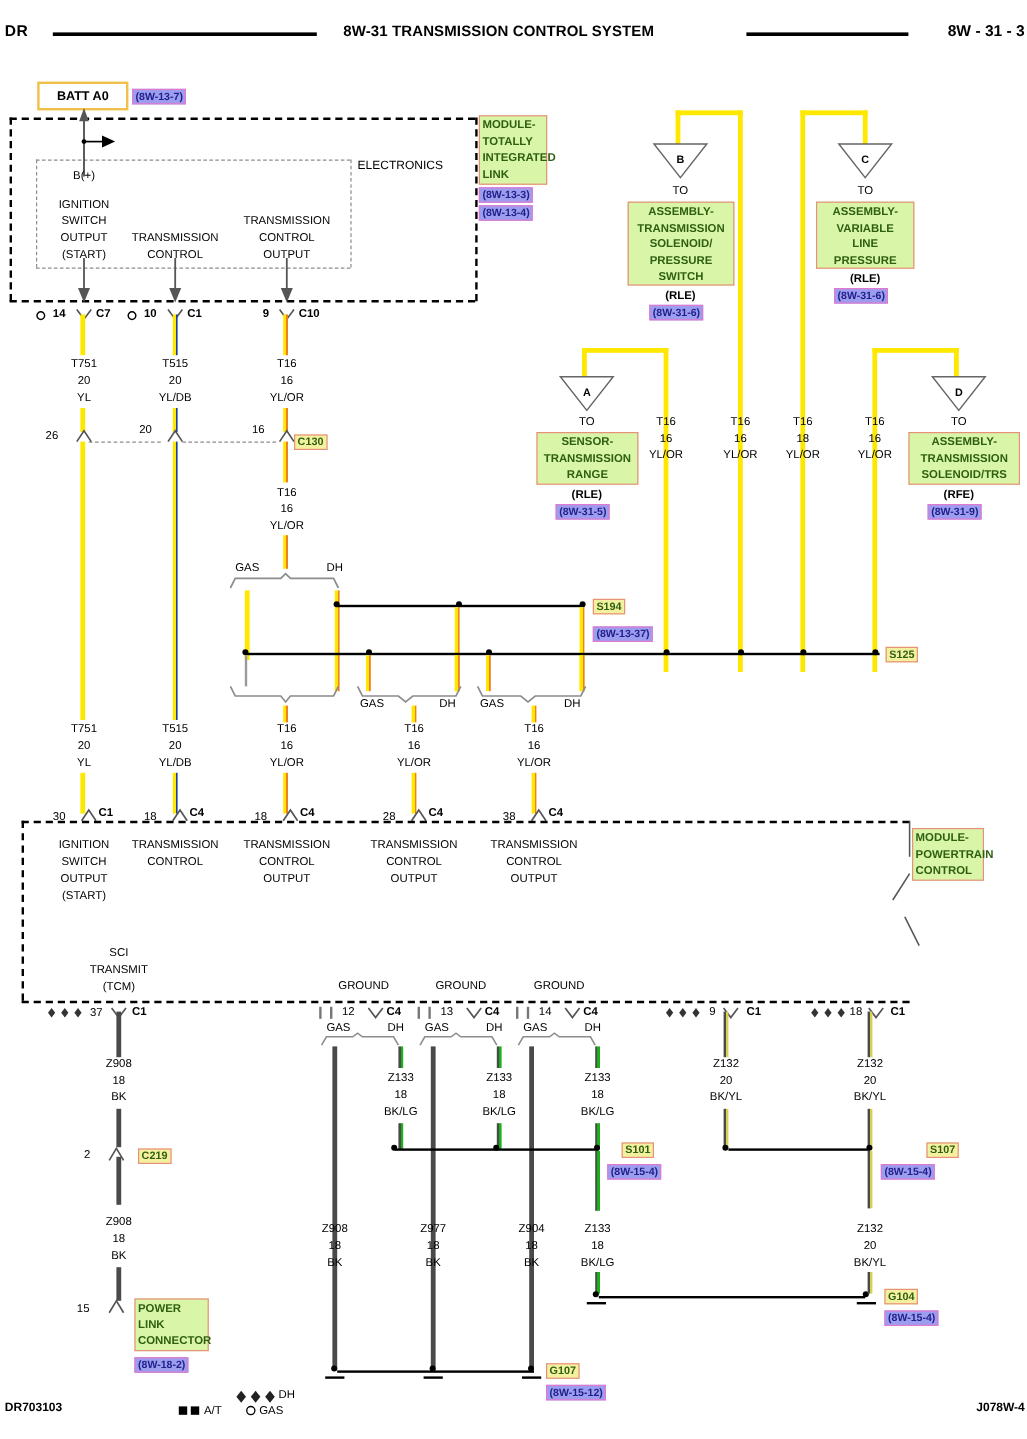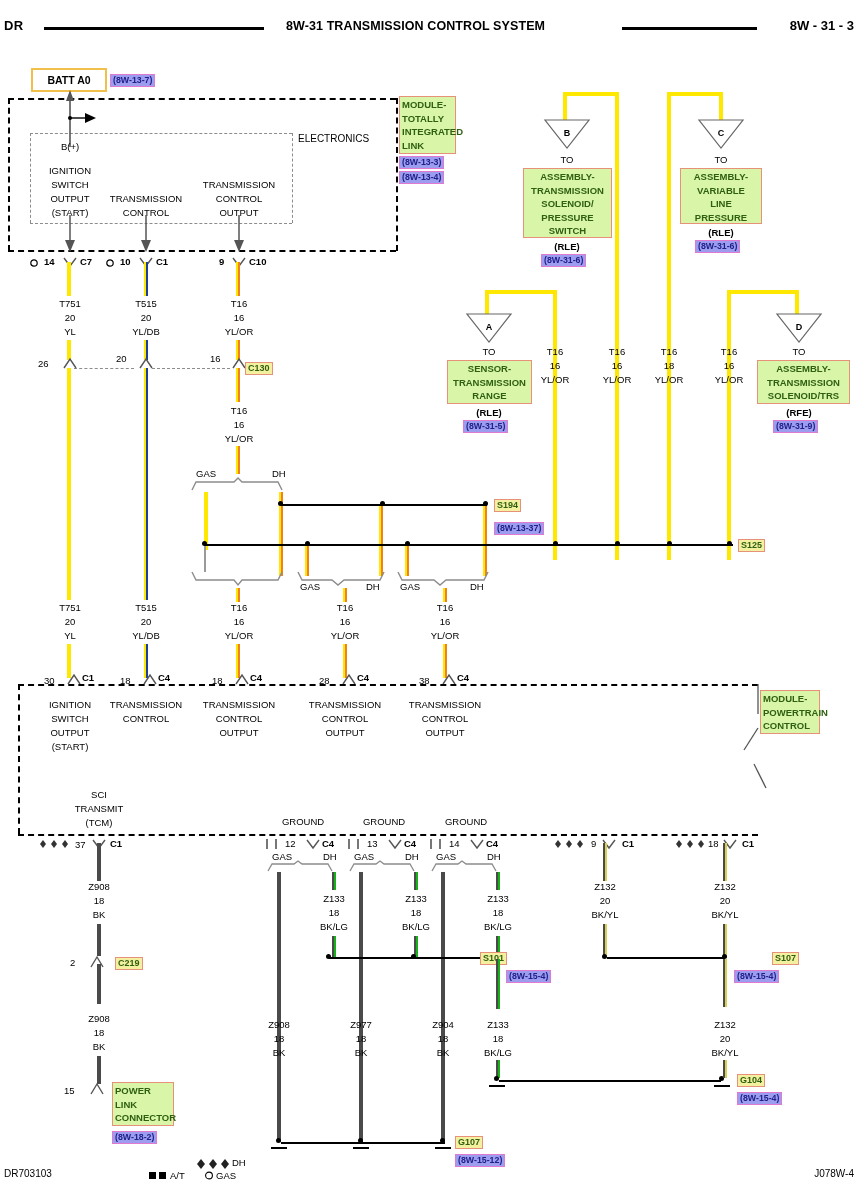--- a/index.html
+++ b/index.html
@@ -43,21 +43,21 @@
   .wire-bkyl{background:linear-gradient(90deg,#4a4a4a 0 45%,#d8cf55 45% 100%);}
   .wire-h-yl{background:#ffe800;}
   .blk{background:#000;position:absolute;}
   .gry{background:#9a9a9a;position:absolute;}
   .dot{position:absolute;width:5px;height:5px;border-radius:50%;background:#000;}
   .dline-h{position:absolute;height:0;border-top:2px dashed #000;}
   .dline-v{position:absolute;width:0;border-left:2px dashed #000;}
   .gline-h{position:absolute;height:0;border-top:1px dashed #8c8c8c;}
   .gline-v{position:absolute;width:0;border-left:1px dashed #8c8c8c;}
   svg{position:absolute;overflow:visible;}
-  .footer-t{position:absolute;font-size:10px;}
+  .footer-t{position:absolute;font-size:10px;font-weight:bold;}
 </style>
 </head>
 <body>
 
 <div id="header">
   <div id="hdr-left">DR</div>
   <div id="hdr-rule-l"></div>
   <div id="hdr-title">8W-31 TRANSMISSION CONTROL SYSTEM</div>
   <div id="hdr-rule-r"></div>
   <div id="hdr-right">8W - 31 - 3</div>
@@ -550,21 +550,21 @@
 <div class="tc" style="left:498px;top:892px;">Z133</div>
 <div class="tc" style="left:498px;top:906px;">18</div>
 <div class="tc" style="left:498px;top:920px;">BK/LG</div>
 <div class="w wire-bklg" style="left:496px;top:936px;width:4px;height:22px;"></div>
 
 <div>
   <div class="blk" style="left:329px;top:957px;width:170px;height:2px;"></div>
   <div class="dot" style="left:326px;top:954px;"></div>
   <div class="dot" style="left:411px;top:954px;"></div>
   <div class="dot" style="left:495px;top:954px;"></div>
-  <div class="splicelbl" style="left:480px;top:952px;">S101</div>
+  <div class="splicelbl" style="left:518px;top:952px;">S101</div>
   <div class="purplebox" style="left:506px;top:970px;">(8W-15-4)</div>
 </div>
 <div class="w wire-bklg" style="left:496px;top:959px;width:4px;height:50px;"></div>
 
 <div class="w wire-bk" style="left:97px;top:843px;width:4px;height:38px;"></div>
 <div class="tc" style="left:99px;top:880px;">Z908</div>
 <div class="tc" style="left:99px;top:894px;">18</div>
 <div class="tc" style="left:99px;top:908px;">BK</div>
 <div class="w wire-bk" style="left:97px;top:924px;width:4px;height:32px;"></div>
 

